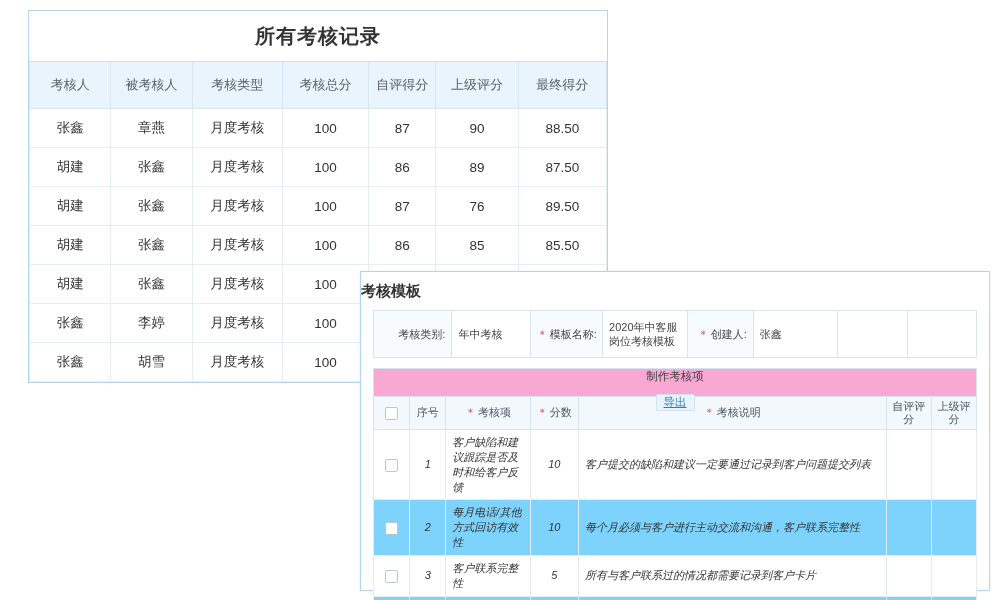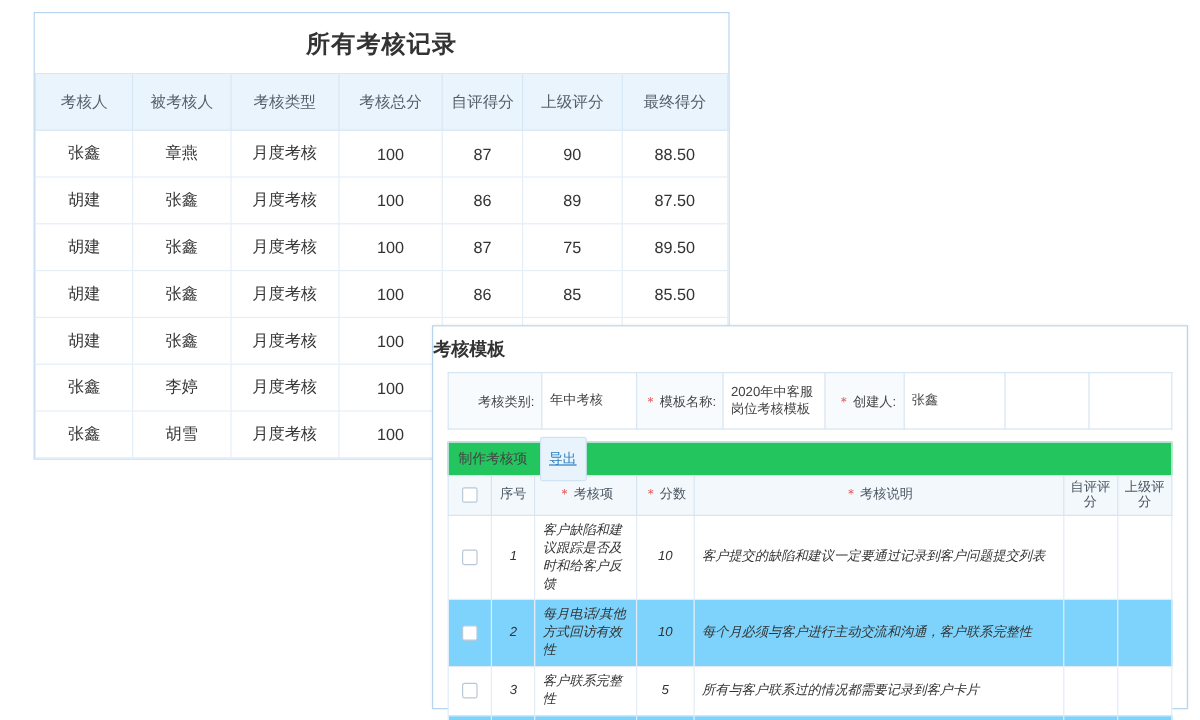--- a/index.html
+++ b/index.html
@@ -112,39 +112,40 @@
   .meta-value {
     color: #333;
     line-height: 1.3;
   }
   .req { color: #e45050; margin-right: 2px; }
 
   .tpl-toolbar {
     margin: 10px 12px 0 12px;
     border: 1px solid #d8e5f0;
     border-bottom: none;
-    background: #22c55e;
+    background: #f9a8d4;
     height: 28px;
     display: flex;
     align-items: center;
     padding: 0 8px;
     gap: 10px;
     box-sizing: border-box;
+    flex-direction: column;
   }
   .tpl-toolbar .tool-text {
     font-size: 11.5px;
     color: #444;
   }
   .tpl-toolbar .tool-btn {
     font-size: 11.5px;
     color: #2a7fc1;
     background: #e9f3fb;
     border: 1px solid #cfe3f3;
     border-radius: 2px;
-    padding: 10px 7px;
+    padding: 0 7px;
     cursor: pointer;
     text-decoration: underline;
   }
 
   table.items {
     margin: 0 12px;
     width: calc(100% - 24px);
     border-collapse: collapse;
     table-layout: fixed;
   }
@@ -235,21 +236,21 @@
           <td>86</td>
           <td>89</td>
           <td>87.50</td>
         </tr>
         <tr>
           <td>胡建</td>
           <td>张鑫</td>
           <td>月度考核</td>
           <td>100</td>
           <td>87</td>
-          <td>75</td>
+          <td>76</td>
           <td>89.50</td>
         </tr>
         <tr>
           <td>胡建</td>
           <td>张鑫</td>
           <td>月度考核</td>
           <td>100</td>
           <td>86</td>
           <td>85</td>
           <td>85.50</td>

